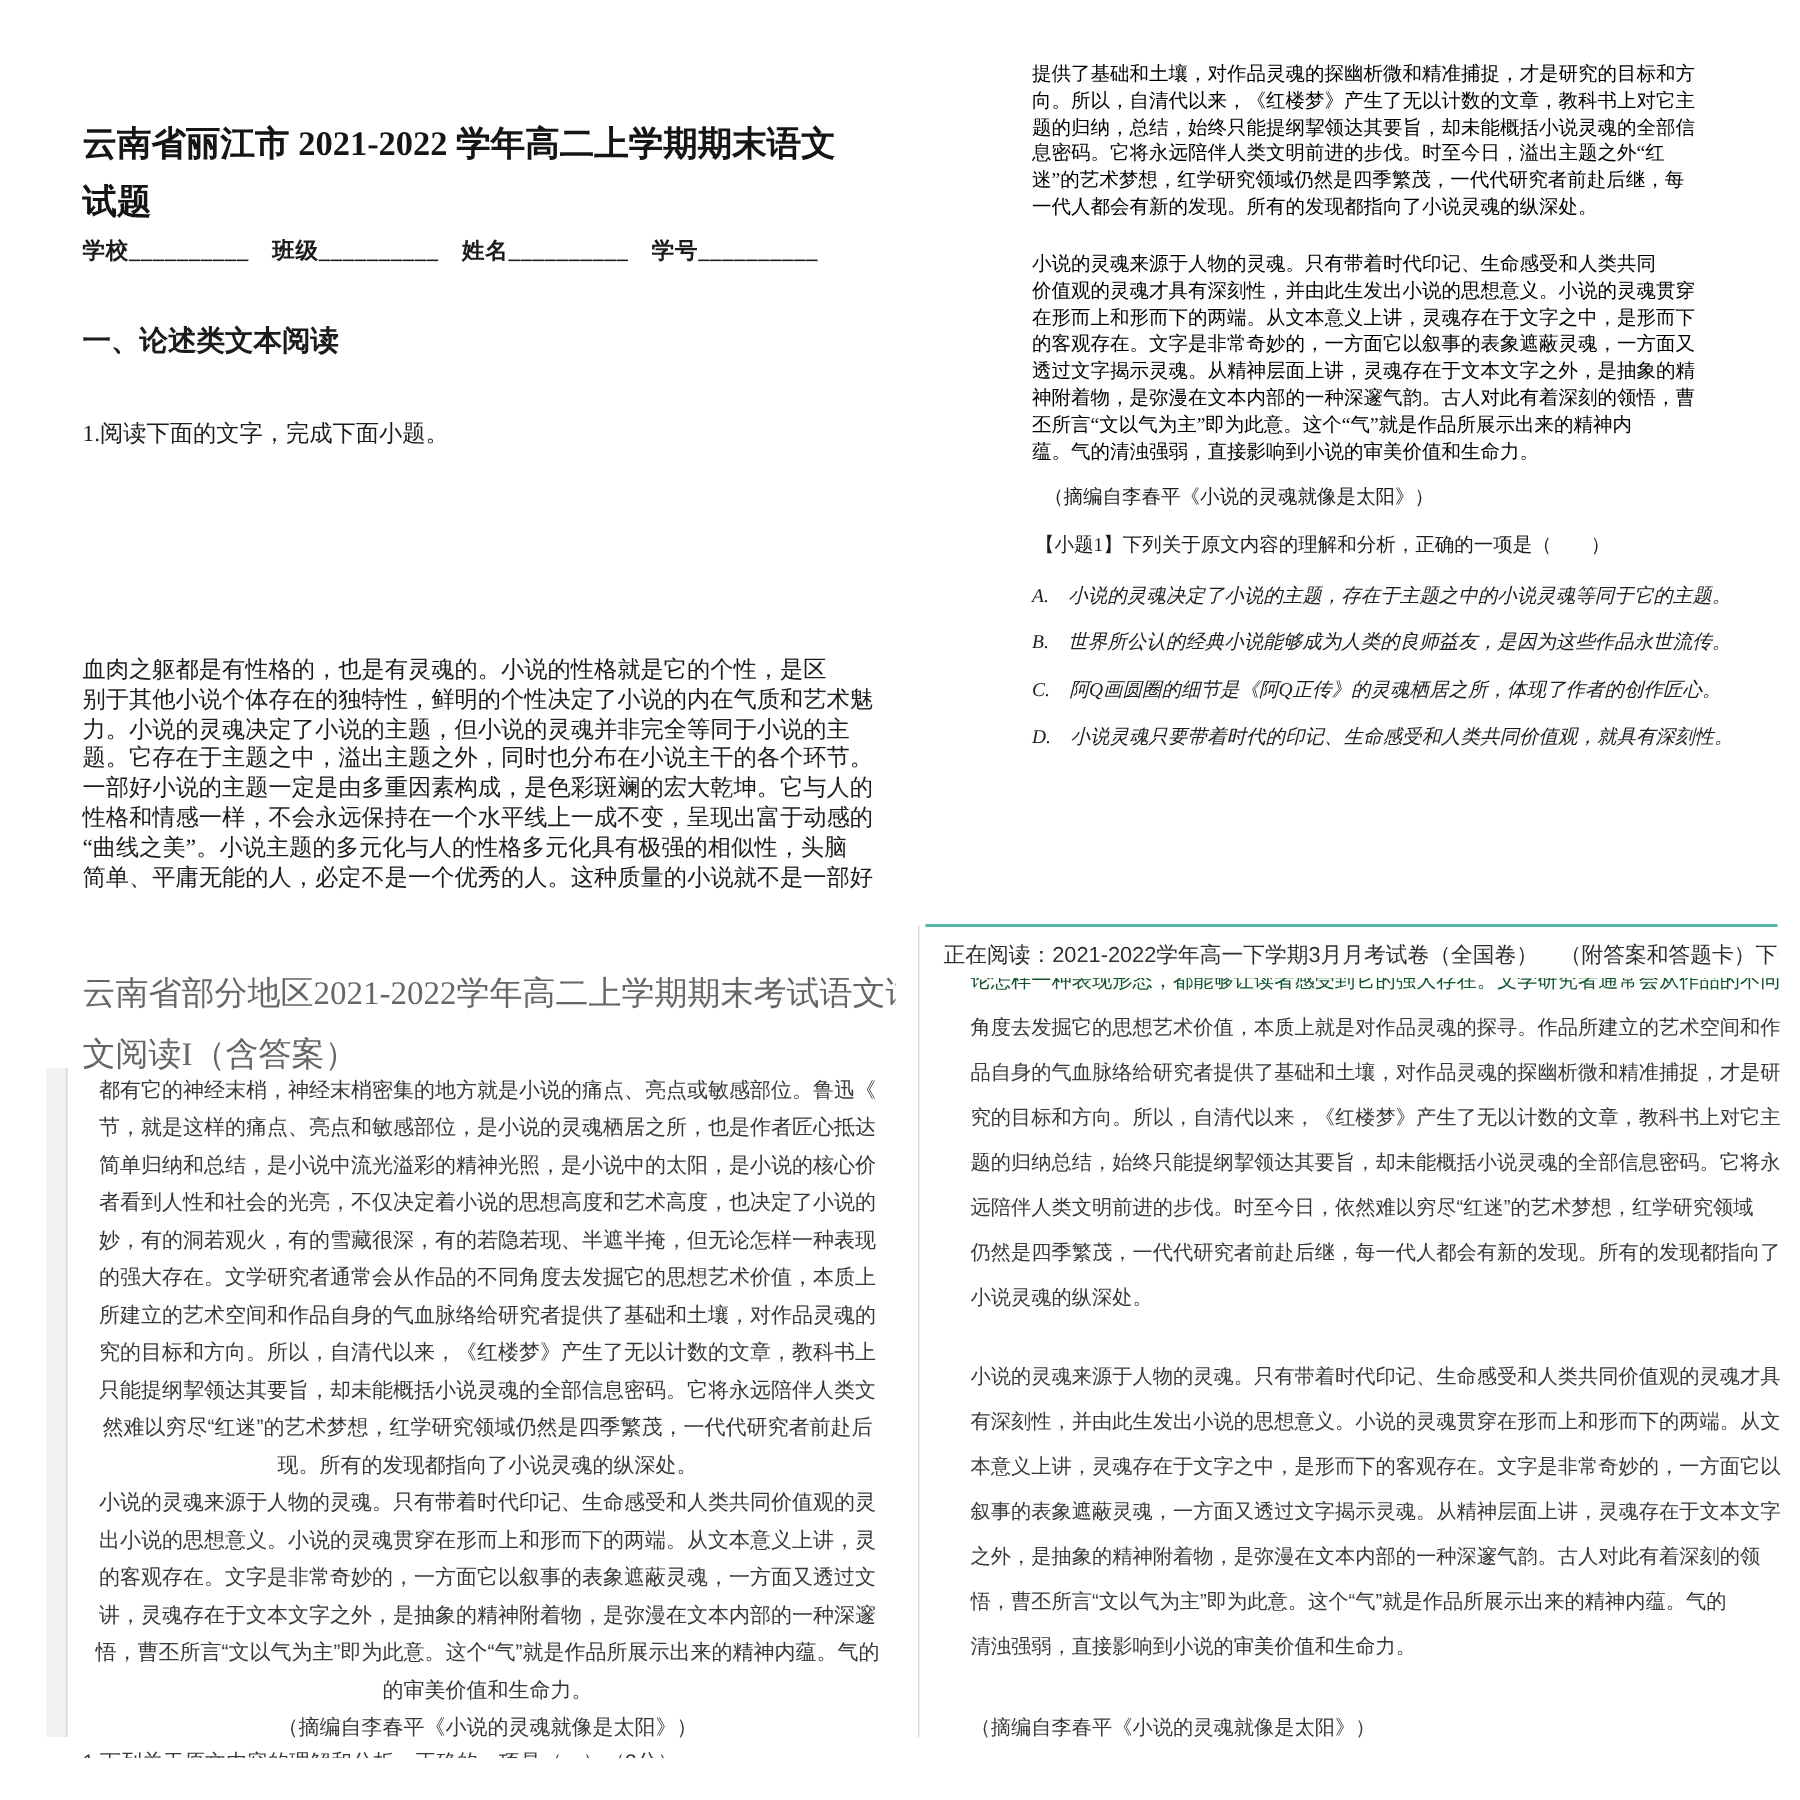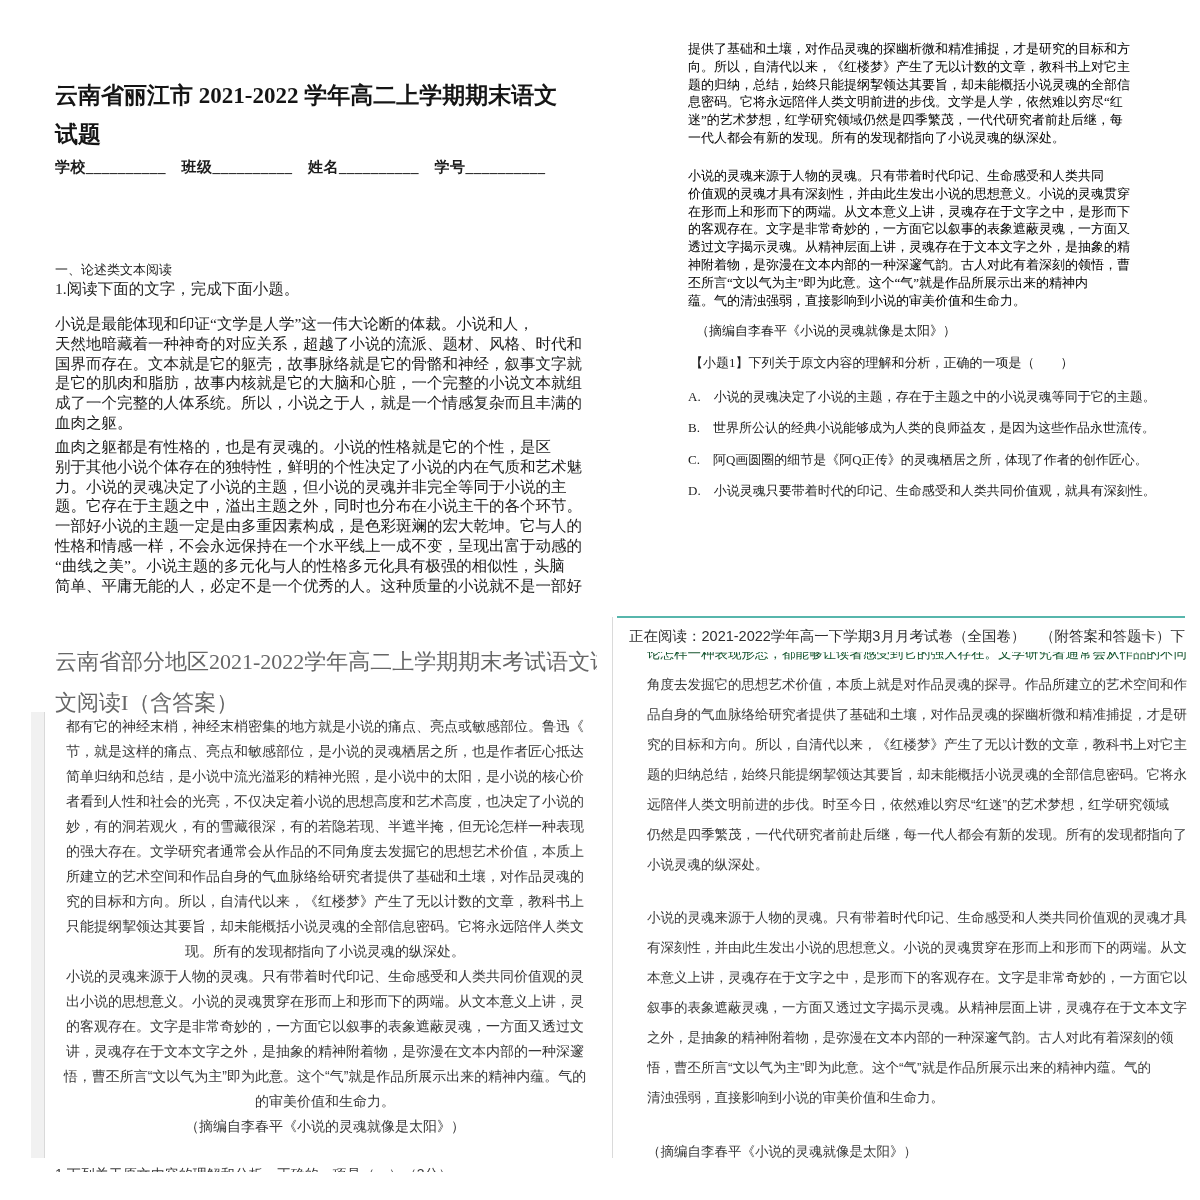--- a/index.html
+++ b/index.html
@@ -5,35 +5,35 @@
   html,body{margin:0;padding:0;background:#fff;}
   #screen{position:relative;width:1200px;height:1200px;background:#ffffff;overflow:hidden;
           font-family:"Liberation Serif","DejaVu Serif",serif;color:#1c1c1c;}
   .abs{position:absolute;}
   .nowrap{white-space:nowrap;}
 
   
   .tl-title{left:55px;top:76px;width:560px;font-size:23px;font-weight:700;line-height:39px;color:#151515;}
   .tl-title div{white-space:nowrap;}
   .tl-form{left:55px;top:158px;width:545px;font-size:15px;font-weight:700;letter-spacing:.5px;}
-  .tl-section{left:55px;top:214px;font-size:13px;font-weight:400;margin-top:47px;}
+  .tl-section{left:55px;top:214px;font-size:19px;font-weight:700;}
   .tl-intro{left:55px;top:279px;font-size:15.5px;}
   .tl-para1{left:55px;top:314px;width:560px;font-size:15.5px;line-height:19.8px;}
   .tl-para2{left:55px;top:437px;width:560px;font-size:15.5px;line-height:19.8px;}
   .tl-para1 div,.tl-para2 div{white-space:nowrap;}
 
   
   .tr-col{font-size:13px;line-height:17.8px;color:#000000;}
   .tr-para1{left:688px;top:40px;width:478px;}
   .tr-para2{left:688px;top:167px;width:478px;}
   .tr-para1 div,.tr-para2 div{white-space:nowrap;}
   .tr-source{left:696px;top:322px;width:470px;font-size:13px;}
   .tr-question{left:690px;top:354px;width:478px;font-size:13px;}
   .tr-options{left:688px;top:388px;width:478px;font-size:13px;line-height:17.8px;}
-  .tr-options div{margin-bottom:13.5px;}
+  .tr-options div{margin-bottom:13.5px;font-style:italic;}
 
   
   .sans{font-family:"Liberation Sans","DejaVu Sans",sans-serif;}
   .bl-gutter{left:31px;top:712px;width:13px;height:446px;background:#f1f1f1;border-right:1px solid #d9d9d9;}
   .bl-title{left:55px;top:641px;width:542px;font-size:22px;line-height:41px;color:#666;overflow:hidden;}
   .bl-title div{white-space:nowrap;}
   .bl-body{left:55px;top:714px;width:540px;font-size:14px;line-height:25px;color:#383838;text-align:center;}
   .bl-body div{white-space:nowrap;overflow:hidden;height:25px;}
   .bl-clip-last{left:55px;top:1164px;width:540px;height:8px;overflow:hidden;font-size:14px;line-height:20px;color:#383838;white-space:nowrap;}
 
@@ -54,44 +54,36 @@
 
 <div id="screen">
 
   <div class="abs tl-title">
       <div>云南省丽江市 2021-2022 学年高二上学期期末语文</div>
       <div>试题</div>
     </div>
   <div class="abs tl-form nowrap">学校__________　班级__________　姓名__________　学号__________</div>
   <div class="abs tl-section nowrap">一、论述类文本阅读</div>
   <div class="abs tl-intro nowrap">1.阅读下面的文字，完成下面小题。</div>
-  <div class="abs tl-para1">
-      <div>小说是最能体现和印证“文学是人学”这一伟大论断的体裁。小说和人，</div>
-      <div>天然地暗藏着一种神奇的对应关系，超越了小说的流派、题材、风格、时代和</div>
-      <div>国界而存在。文本就是它的躯壳，故事脉络就是它的骨骼和神经，叙事文字就</div>
-      <div>是它的肌肉和脂肪，故事内核就是它的大脑和心脏，一个完整的小说文本就组</div>
-      <div>成了一个完整的人体系统。所以，小说之于人，就是一个情感复杂而且丰满的</div>
-      <div>血肉之躯。</div>
-    </div>
   <div class="abs tl-para2">
       <div>血肉之躯都是有性格的，也是有灵魂的。小说的性格就是它的个性，是区</div>
       <div>别于其他小说个体存在的独特性，鲜明的个性决定了小说的内在气质和艺术魅</div>
       <div>力。小说的灵魂决定了小说的主题，但小说的灵魂并非完全等同于小说的主</div>
       <div>题。它存在于主题之中，溢出主题之外，同时也分布在小说主干的各个环节。</div>
       <div>一部好小说的主题一定是由多重因素构成，是色彩斑斓的宏大乾坤。它与人的</div>
       <div>性格和情感一样，不会永远保持在一个水平线上一成不变，呈现出富于动感的</div>
       <div>“曲线之美”。小说主题的多元化与人的性格多元化具有极强的相似性，头脑</div>
       <div>简单、平庸无能的人，必定不是一个优秀的人。这种质量的小说就不是一部好</div>
     </div>
 
   <div class="abs tr-col tr-para1">
       <div>提供了基础和土壤，对作品灵魂的探幽析微和精准捕捉，才是研究的目标和方</div>
       <div>向。所以，自清代以来，《红楼梦》产生了无以计数的文章，教科书上对它主</div>
       <div>题的归纳，总结，始终只能提纲挈领达其要旨，却未能概括小说灵魂的全部信</div>
-      <div>息密码。它将永远陪伴人类文明前进的步伐。文学是人学，依然难以穷尽“红</div>
+      <div>息密码。它将永远陪伴人类文明前进的步伐。时至今日，溢出主题之外“红</div>
       <div>迷”的艺术梦想，红学研究领域仍然是四季繁茂，一代代研究者前赴后继，每</div>
       <div>一代人都会有新的发现。所有的发现都指向了小说灵魂的纵深处。</div>
     </div>
   <div class="abs tr-col tr-para2">
       <div>小说的灵魂来源于人物的灵魂。只有带着时代印记、生命感受和人类共同</div>
       <div>价值观的灵魂才具有深刻性，并由此生发出小说的思想意义。小说的灵魂贯穿</div>
       <div>在形而上和形而下的两端。从文本意义上讲，灵魂存在于文字之中，是形而下</div>
       <div>的客观存在。文字是非常奇妙的，一方面它以叙事的表象遮蔽灵魂，一方面又</div>
       <div>透过文字揭示灵魂。从精神层面上讲，灵魂存在于文本文字之外，是抽象的精</div>
       <div>神附着物，是弥漫在文本内部的一种深邃气韵。古人对此有着深刻的领悟，曹</div>
@@ -115,20 +107,21 @@
   <div class="abs bl-body sans">
       <div>都有它的神经末梢，神经末梢密集的地方就是小说的痛点、亮点或敏感部位。鲁迅《</div>
       <div>节，就是这样的痛点、亮点和敏感部位，是小说的灵魂栖居之所，也是作者匠心抵达</div>
       <div>简单归纳和总结，是小说中流光溢彩的精神光照，是小说中的太阳，是小说的核心价</div>
       <div>者看到人性和社会的光亮，不仅决定着小说的思想高度和艺术高度，也决定了小说的</div>
       <div>妙，有的洞若观火，有的雪藏很深，有的若隐若现、半遮半掩，但无论怎样一种表现</div>
       <div>的强大存在。文学研究者通常会从作品的不同角度去发掘它的思想艺术价值，本质上</div>
       <div>所建立的艺术空间和作品自身的气血脉络给研究者提供了基础和土壤，对作品灵魂的</div>
       <div>究的目标和方向。所以，自清代以来，《红楼梦》产生了无以计数的文章，教科书上</div>
       <div>只能提纲挈领达其要旨，却未能概括小说灵魂的全部信息密码。它将永远陪伴人类文</div>
+      <div>然难以穷尽“红迷”的艺术梦想，红学研究领域仍然是四季繁茂，一代代研究者前赴后</div>
       <div>现。所有的发现都指向了小说灵魂的纵深处。</div>
       <div>小说的灵魂来源于人物的灵魂。只有带着时代印记、生命感受和人类共同价值观的灵</div>
       <div>出小说的思想意义。小说的灵魂贯穿在形而上和形而下的两端。从文本意义上讲，灵</div>
       <div>的客观存在。文字是非常奇妙的，一方面它以叙事的表象遮蔽灵魂，一方面又透过文</div>
       <div>讲，灵魂存在于文本文字之外，是抽象的精神附着物，是弥漫在文本内部的一种深邃</div>
       <div>悟，曹丕所言“文以气为主”即为此意。这个“气”就是作品所展示出来的精神内蕴。气的</div>
       <div>的审美价值和生命力。</div>
       <div>（摘编自李春平《小说的灵魂就像是太阳》）</div>
     </div>
   <div class="abs bl-clip-last sans">1.下列关于原文内容的理解和分析，正确的一项是（　）（3分）</div>

